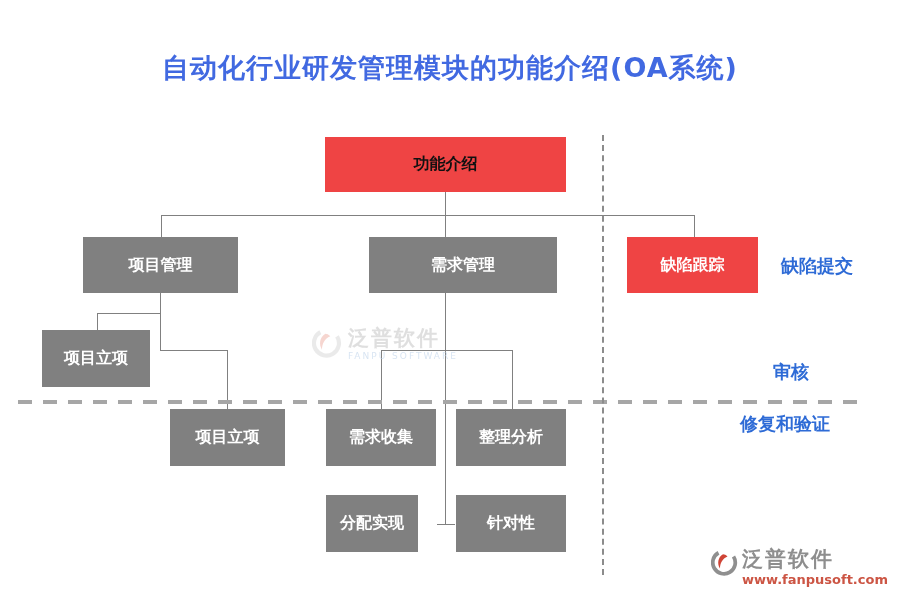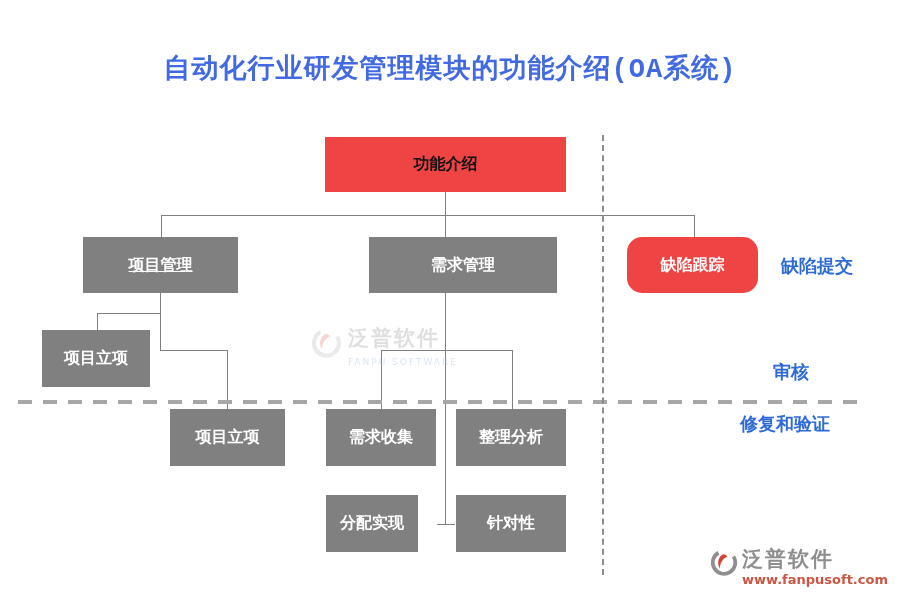--- a/index.html
+++ b/index.html
@@ -3,49 +3,49 @@
 <meta charset="utf-8">
 <style>
   html,body{margin:0;padding:0;background:#ffffff;}
   #stage{
     position:relative;width:900px;height:600px;background:#ffffff;
     font-family:"DejaVu Sans","Liberation Sans",sans-serif;
     overflow:hidden;
   }
   .title{
     position:absolute;top:50px;left:0;width:900px;text-align:center;
-    font-size:27px;font-weight:bold;color:#4169e1;letter-spacing:1px;font-family:Liberation Mono, monospace;
+    font-size:27px;font-weight:bold;color:#4169e1;letter-spacing:1px;
   }
   .node{
     position:absolute;display:flex;align-items:center;justify-content:center;
     font-weight:bold;font-size:16px;box-sizing:border-box;
   }
   .node.blue{background:#ef4444;}
   .node.gray{background:#808080;color:#ffffff;}
   .node.dark-text{color:#111111;}
-  .node.white-text{color:#ffffff;border-radius:15px;}
+  .node.white-text{color:#ffffff;}
   .line{position:absolute;background:#808080;}
   .dash-h{
     position:absolute;left:18px;top:400px;width:850px;height:4px;
     background:repeating-linear-gradient(90deg,#a6a6a6 0 14px,transparent 14px 25px);
   }
   .dash-v{
     position:absolute;left:602px;top:135px;width:0;height:440px;
     border-left:2px dashed #8c8c8c;
   }
   .side-label{
     position:absolute;font-weight:bold;color:#2e6bd6;font-size:18px;
   }
   .watermark{
     position:absolute;left:312px;top:328px;display:flex;align-items:flex-start;gap:6px;
     opacity:0.55;
   }
   .watermark .wm-text{display:flex;flex-direction:column;line-height:1;}
   .watermark .wm-cn{font-size:21px;font-weight:bold;color:#c6c6c6;letter-spacing:2px;}
-  .watermark .wm-en{font-size:9px;color:#b9cfe8;letter-spacing:2px;margin-top:9px;}
+  .watermark .wm-en{font-size:9px;color:#b9cfe8;letter-spacing:2px;margin-top:3px;}
   .footer-logo{
     position:absolute;right:12px;bottom:14px;display:flex;align-items:flex-start;gap:4px;
   }
   .footer-logo .f-text{display:flex;flex-direction:column;line-height:1;}
   .footer-logo .f-cn{font-size:21px;font-weight:bold;color:#8e8e8e;letter-spacing:2px;}
   .footer-logo .f-url{font-size:13px;font-weight:bold;color:#cc5544;margin-top:3px;}
 </style>
 </head>
 <body>
 
@@ -84,21 +84,21 @@
       </svg>
     </span>
     <span class="wm-text">
       <span class="wm-cn">泛普软件</span>
       <span class="wm-en">FANPU SOFTWARE</span>
     </span>
   </div>
 
   <div class="node blue dark-text" style="left:325px;top:137px;width:241px;height:55px;">功能介绍</div>
 
-  <div class="node gray" style="left:83px;top:237px;width:155px;height:56px;text-decoration:underline;">项目管理</div>
+  <div class="node gray" style="left:83px;top:237px;width:155px;height:56px;">项目管理</div>
   <div class="node gray" style="left:369px;top:237px;width:188px;height:56px;">需求管理</div>
   <div class="node blue white-text" style="left:627px;top:237px;width:131px;height:56px;">缺陷跟踪</div>
 
   <div class="node gray" style="left:42px;top:330px;width:108px;height:57px;">项目立项</div>
   <div class="node gray" style="left:170px;top:409px;width:115px;height:57px;">项目立项</div>
 
   <div class="node gray" style="left:326px;top:409px;width:110px;height:57px;">需求收集</div>
   <div class="node gray" style="left:456px;top:409px;width:110px;height:57px;">整理分析</div>
   <div class="node gray" style="left:326px;top:495px;width:92px;height:57px;">分配实现</div>
   <div class="node gray" style="left:456px;top:495px;width:110px;height:57px;">针对性</div>

